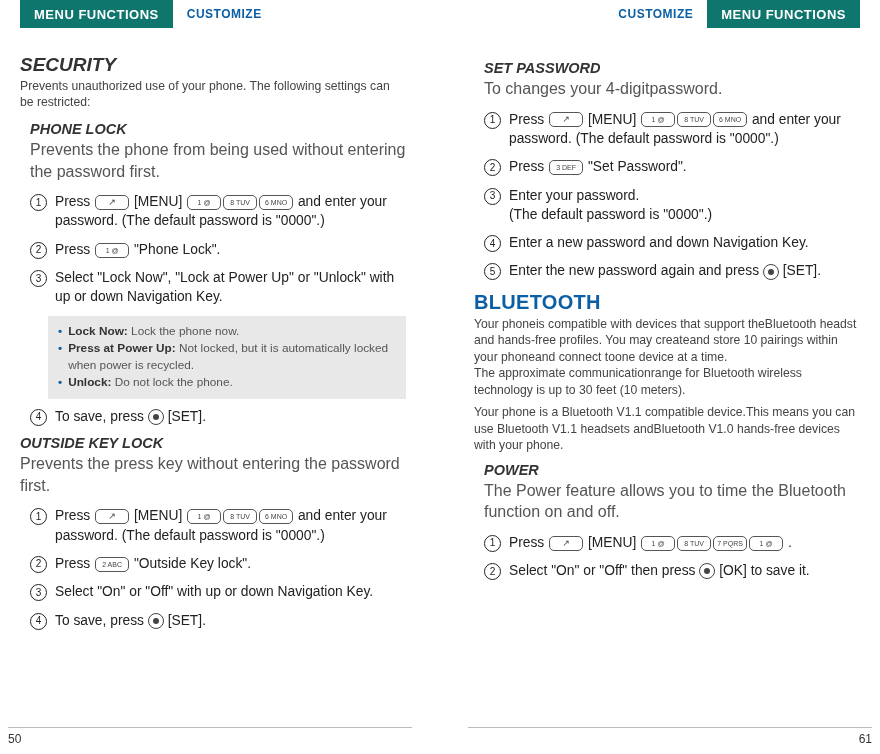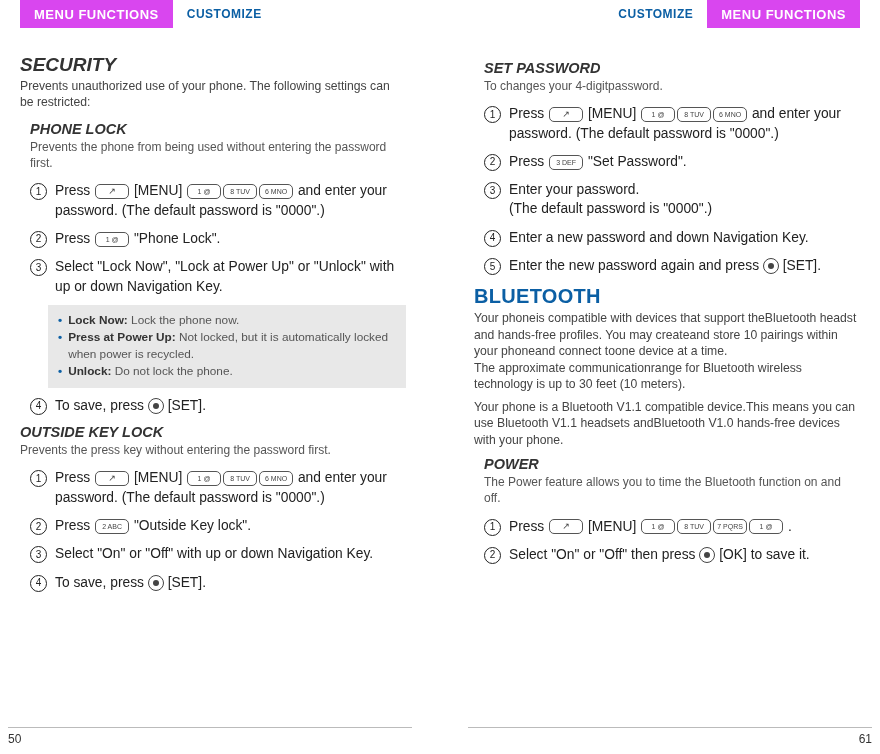--- a/index.html
+++ b/index.html
@@ -29,21 +29,21 @@
 
   
   .header {
     height: 28px;
     display: flex;
     align-items: stretch;
   }
   .header.left { justify-content: flex-start; }
   .header.right { justify-content: flex-end; }
   .tab {
-    background: #d946ef;
+    background: #0f766e;
     color: #fff;
     font-weight: 600;
     font-size: 13px;
     display: flex;
     align-items: center;
     padding: 0 14px;
     letter-spacing: 0.5px;
   }
   .tab-cust {
     color: #0b5fa4;
@@ -71,21 +71,21 @@
     margin-bottom: 10px;
   }
   .h2 {
     font-weight: 700;
     font-style: italic;
     font-size: 14.5px;
     margin: 6px 0 2px 10px;
     color: #333;
   }
   .h2sub {
-    font-size: 12px;
+    font-size: 16px;
     color: #555;
     margin: 0 0 10px 10px;
     line-height: 1.35;
   }
   .h1b {
     font-weight: 700;
     font-size: 20px;
     color: #0b5fa4;
     margin: 10px 0 2px 0;
     letter-spacing: 0.3px;

